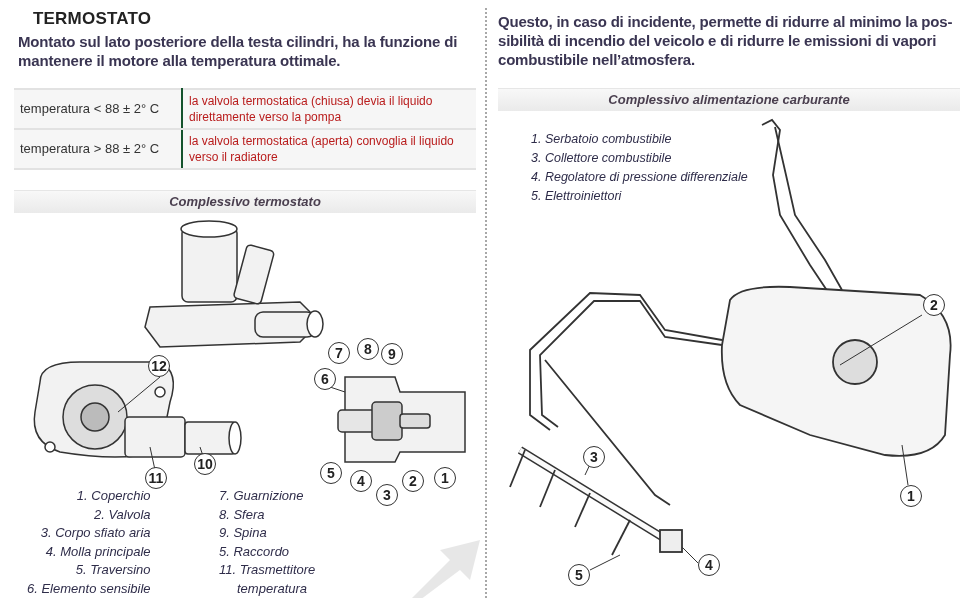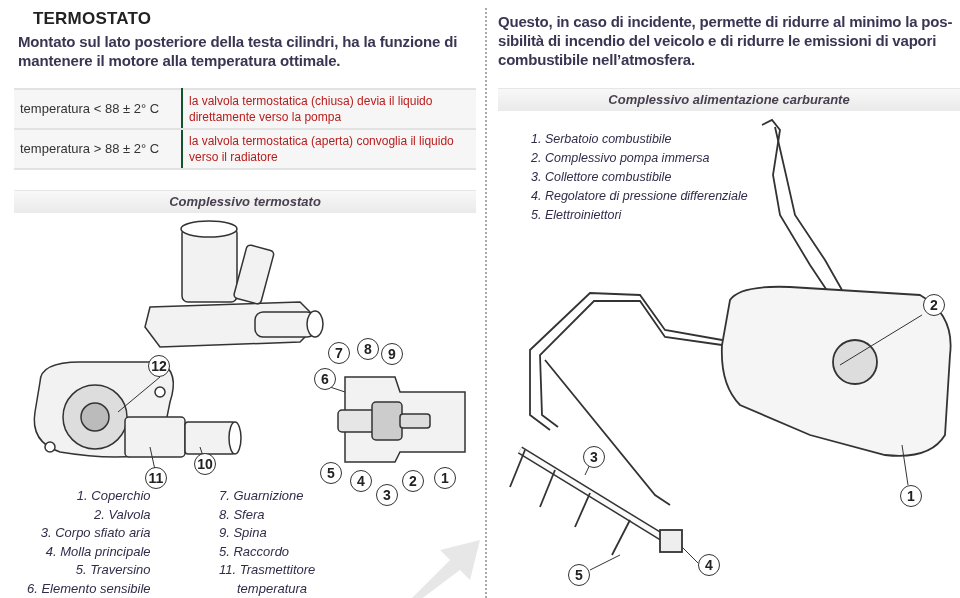--- a/index.html
+++ b/index.html
@@ -125,21 +125,20 @@
 </div>
 
 <div class="divider"></div>
 
 <div class="col right">
   <div class="para right-p">Questo, in caso di incidente, permette di ridurre al minimo la pos-sibilità di incendio del veicolo e di ridurre le emissioni di vapori combustibile nell’atmosfera.</div>
   <div class="caption-bar cap-right">Complessivo alimentazione carburante</div>
 
   <div class="legend leg-r">
     <div>1. Serbatoio combustibile</div>
-    <div>2. Complessivo pompa immersa</div>
     <div>3. Collettore combustibile</div>
     <div>4. Regolatore di pressione differenziale</div>
     <div>5. Elettroiniettori</div>
   </div>
 
   <svg class="ill" style="left:0;top:115px" width="470" height="483" viewBox="0 0 470 483">
     <g fill="none" stroke="#333" stroke-width="1.8">
 
       <path d="M272 10 L282 5 L290 15 L283 60 L290 100 L320 150 L340 180"></path>
       <path d="M285 12 L296 60 L305 100 L335 145 L352 175"></path>

